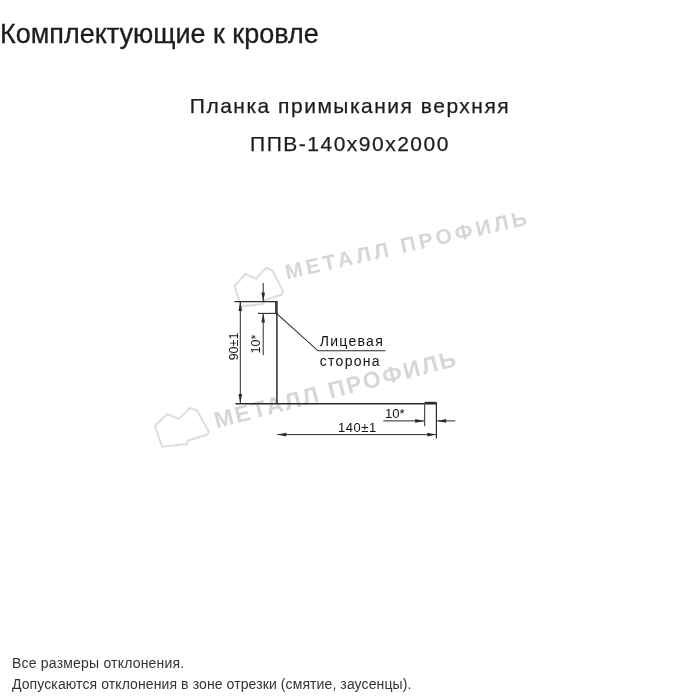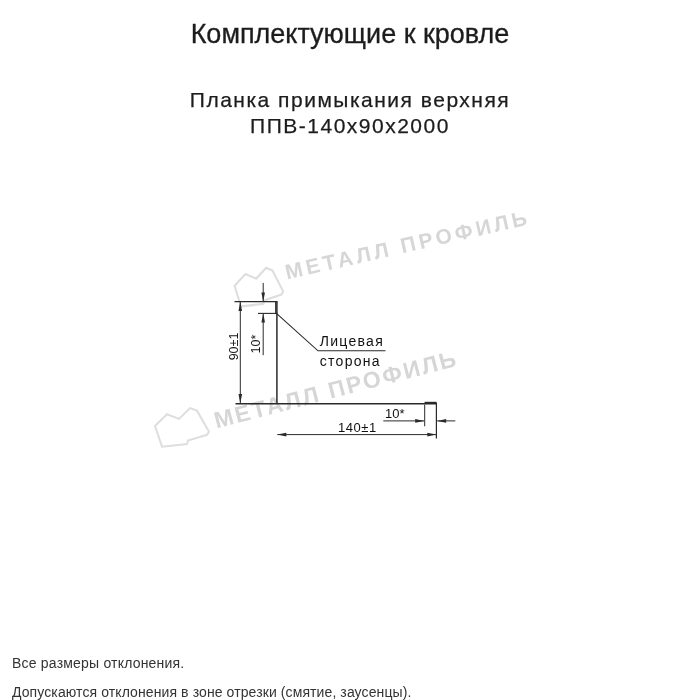--- a/index.html
+++ b/index.html
@@ -3,23 +3,23 @@
 <meta charset="utf-8">
 <style>
   html,body{margin:0;padding:0;}
   body{width:700px;height:700px;background:#fff;position:relative;overflow:hidden;
        font-family:"Liberation Sans", sans-serif;}
   .abs{position:absolute;}
 </style>
 </head>
 <body>
 
-<div class="abs" style="left:0;top:18.5px;width:700px;text-align:center;font-size:27px;color:#1c1c1c;-webkit-text-stroke:0.3px #1c1c1c;">Комплектующие к кровле</div>
+<div class="abs" style="left:0;top:18.5px;width:700px;font-size:27px;color:#1c1c1c;-webkit-text-stroke:0.3px #1c1c1c;">Комплектующие к кровле</div>
 
-<div class="abs" style="left:0;top:86.5px;width:700px;text-align:center;font-size:21px;color:#1c1c1c;line-height:26px;letter-spacing:1.5px;-webkit-text-stroke:0.25px #1c1c1c;">Планка примыкания верхняя<br>ППВ-140х90х2000</div>
+<div class="abs" style="left:0;top:86.5px;width:700px;text-align:center;font-size:21px;color:#1c1c1c;line-height:38px;letter-spacing:1.5px;-webkit-text-stroke:0.25px #1c1c1c;">Планка примыкания верхняя<br>ППВ-140х90х2000</div>
 
 <svg class="abs" style="left:0;top:0;" width="700" height="700" viewBox="0 0 700 700">
 
   <g transform="translate(231.9,265.8) scale(0.9,1.03)" fill="none" stroke="#dedede" stroke-width="2.2">
     <path d="M3 19.5 L15 8 L27 12.5 L38 2 L45 4.5 L57 25 L55 28 L36 33.5 L35 37 L10 39.5 Z"></path>
   </g>
 
   <text transform="translate(287,279.5) rotate(-12.8)" font-size="21" font-weight="bold" letter-spacing="3.5" fill="#d6d6d6">МЕТАЛЛ ПРОФИЛЬ</text>
 
   <g transform="translate(152,406) scale(1,1.03)" fill="none" stroke="#dedede" stroke-width="2">
@@ -89,13 +89,13 @@
     <text x="319.7" y="365.8" font-size="14" letter-spacing="1.3">сторона</text>
 
     <text x="385" y="418.3">10*</text>
 
     <text x="338" y="431.8" letter-spacing="0.55">140±1</text>
   </g>
 </svg>
 
 <div class="abs" style="left:12px;top:654.5px;font-size:14px;letter-spacing:0.2px;color:#333;">Все размеры отклонения.</div>
 
-<div class="abs" style="left:12px;top:675.5px;font-size:14px;letter-spacing:0.1px;color:#333;margin-top:8px;">Допускаются отклонения в зоне отрезки (смятие, заусенцы).</div>
+<div class="abs" style="left:12px;top:675.5px;font-size:14px;letter-spacing:0.1px;color:#333;">Допускаются отклонения в зоне отрезки (смятие, заусенцы).</div>
 
 </body></html>

